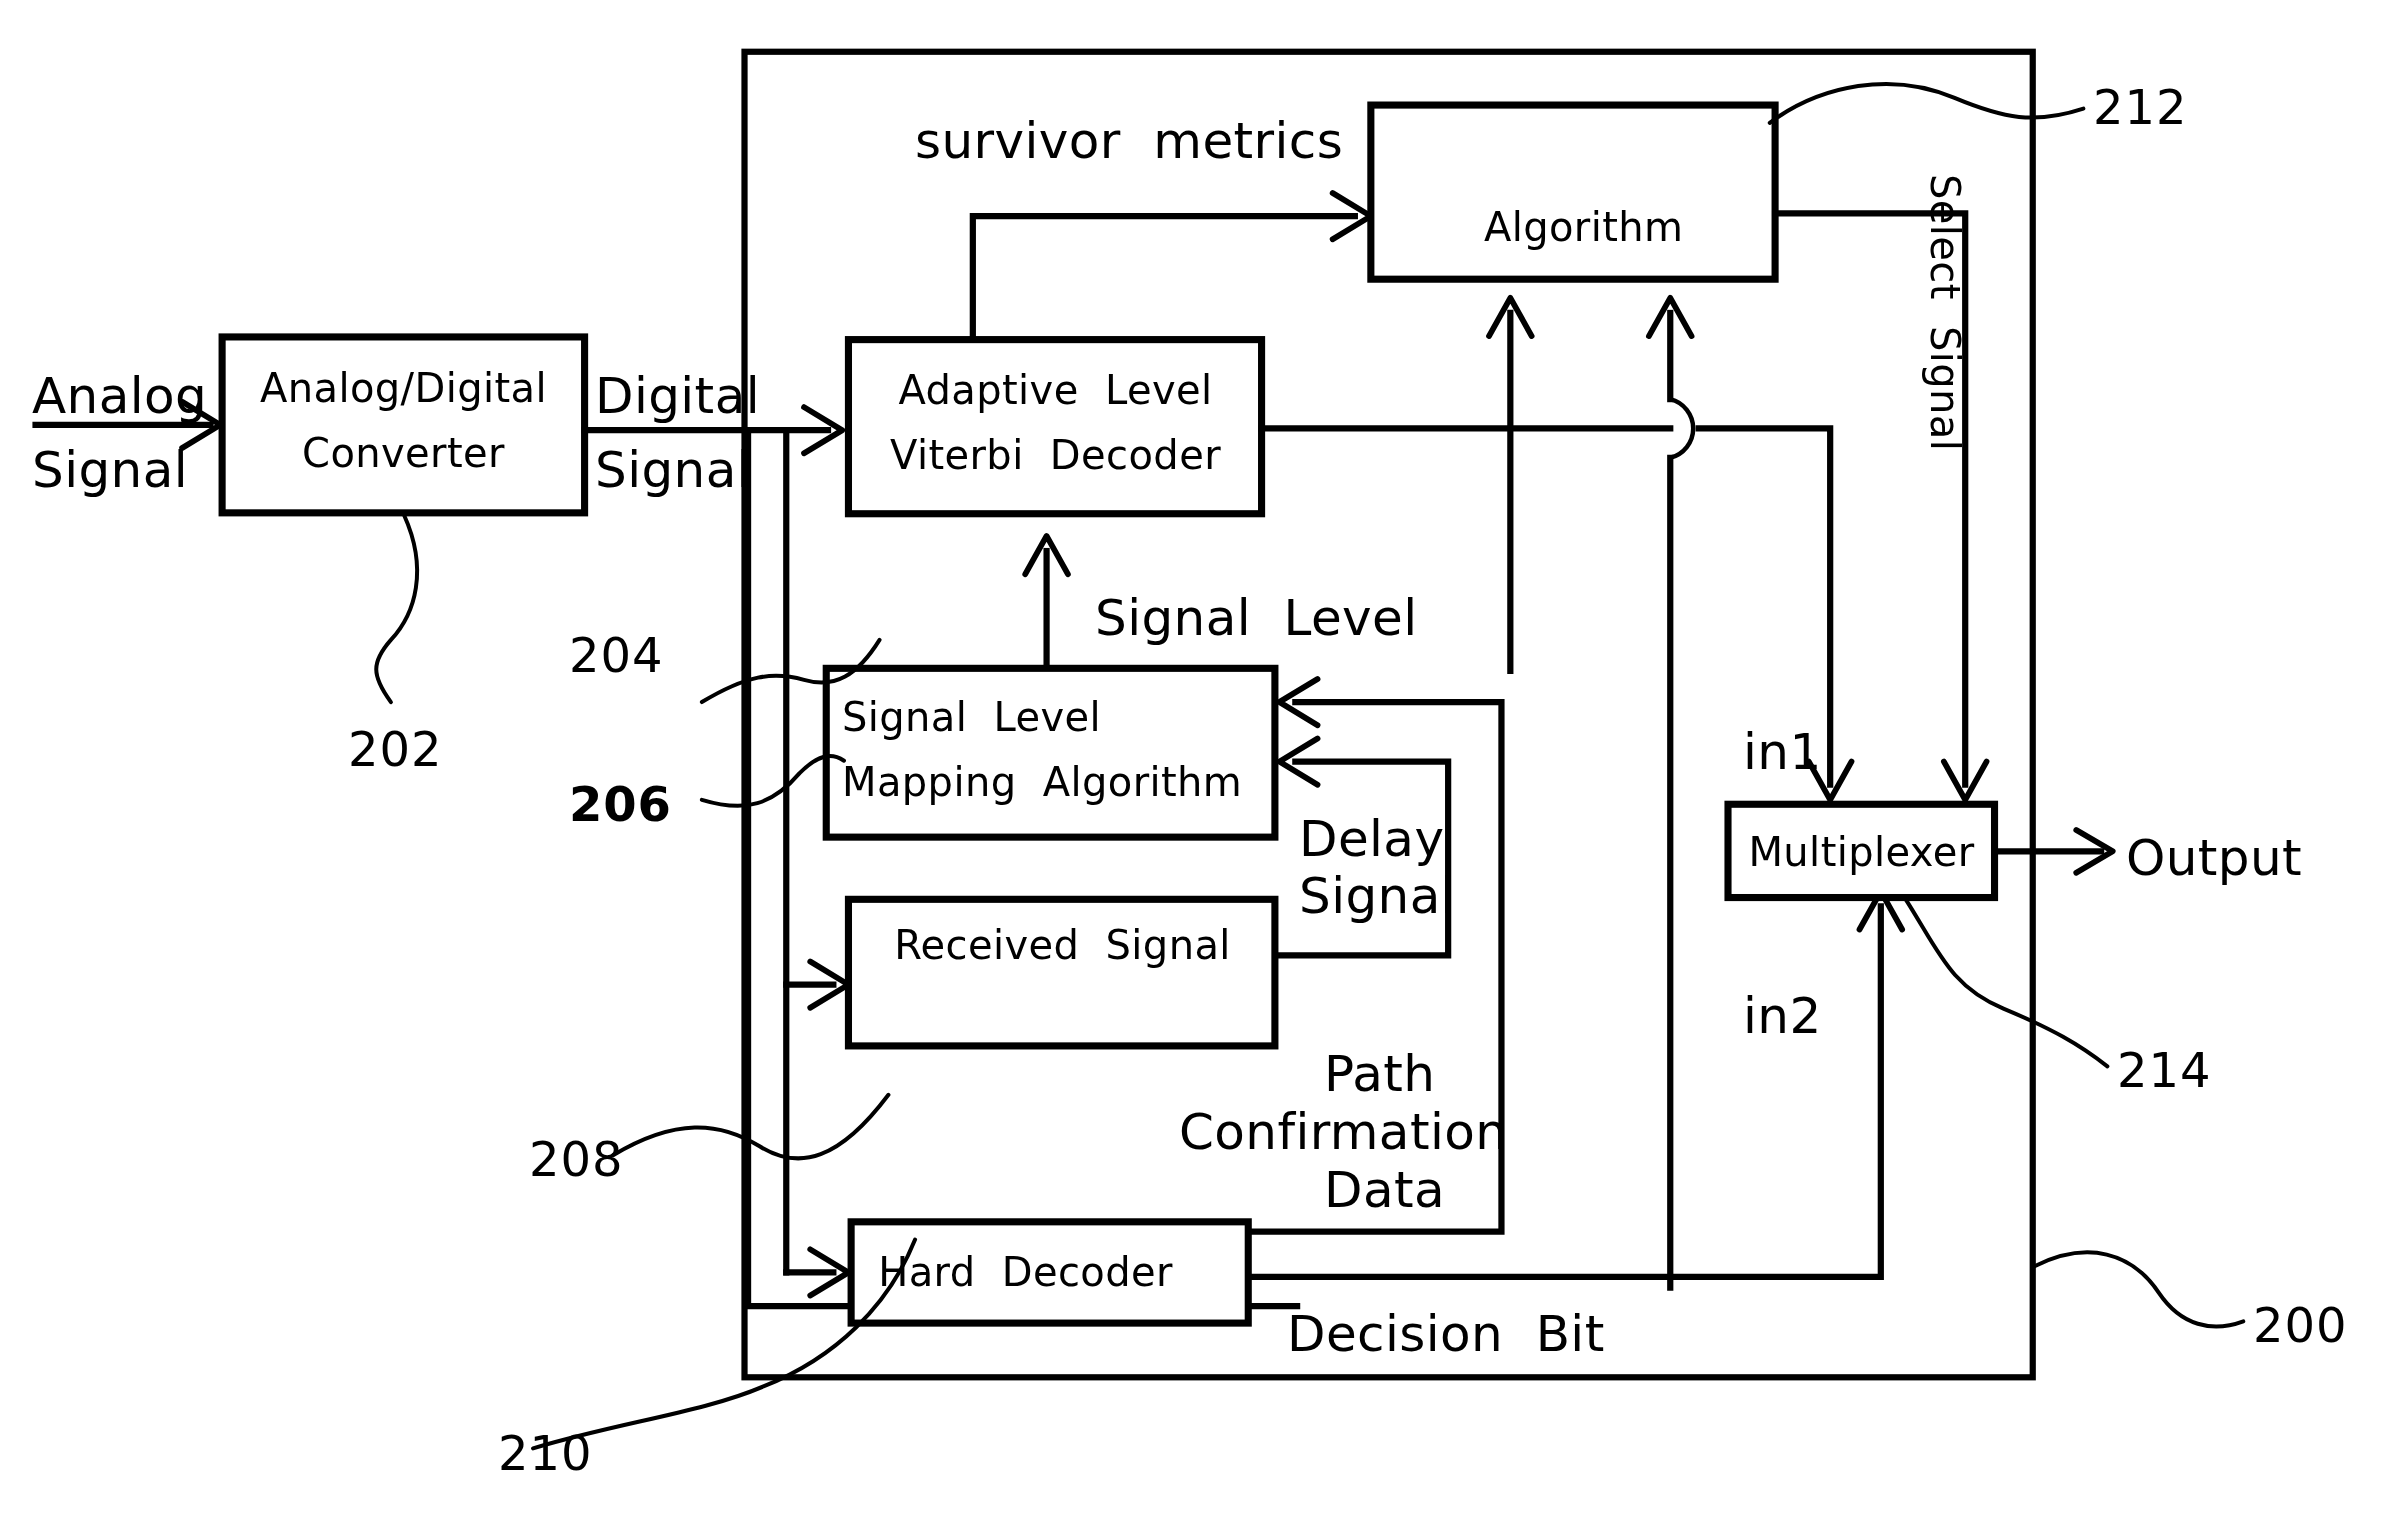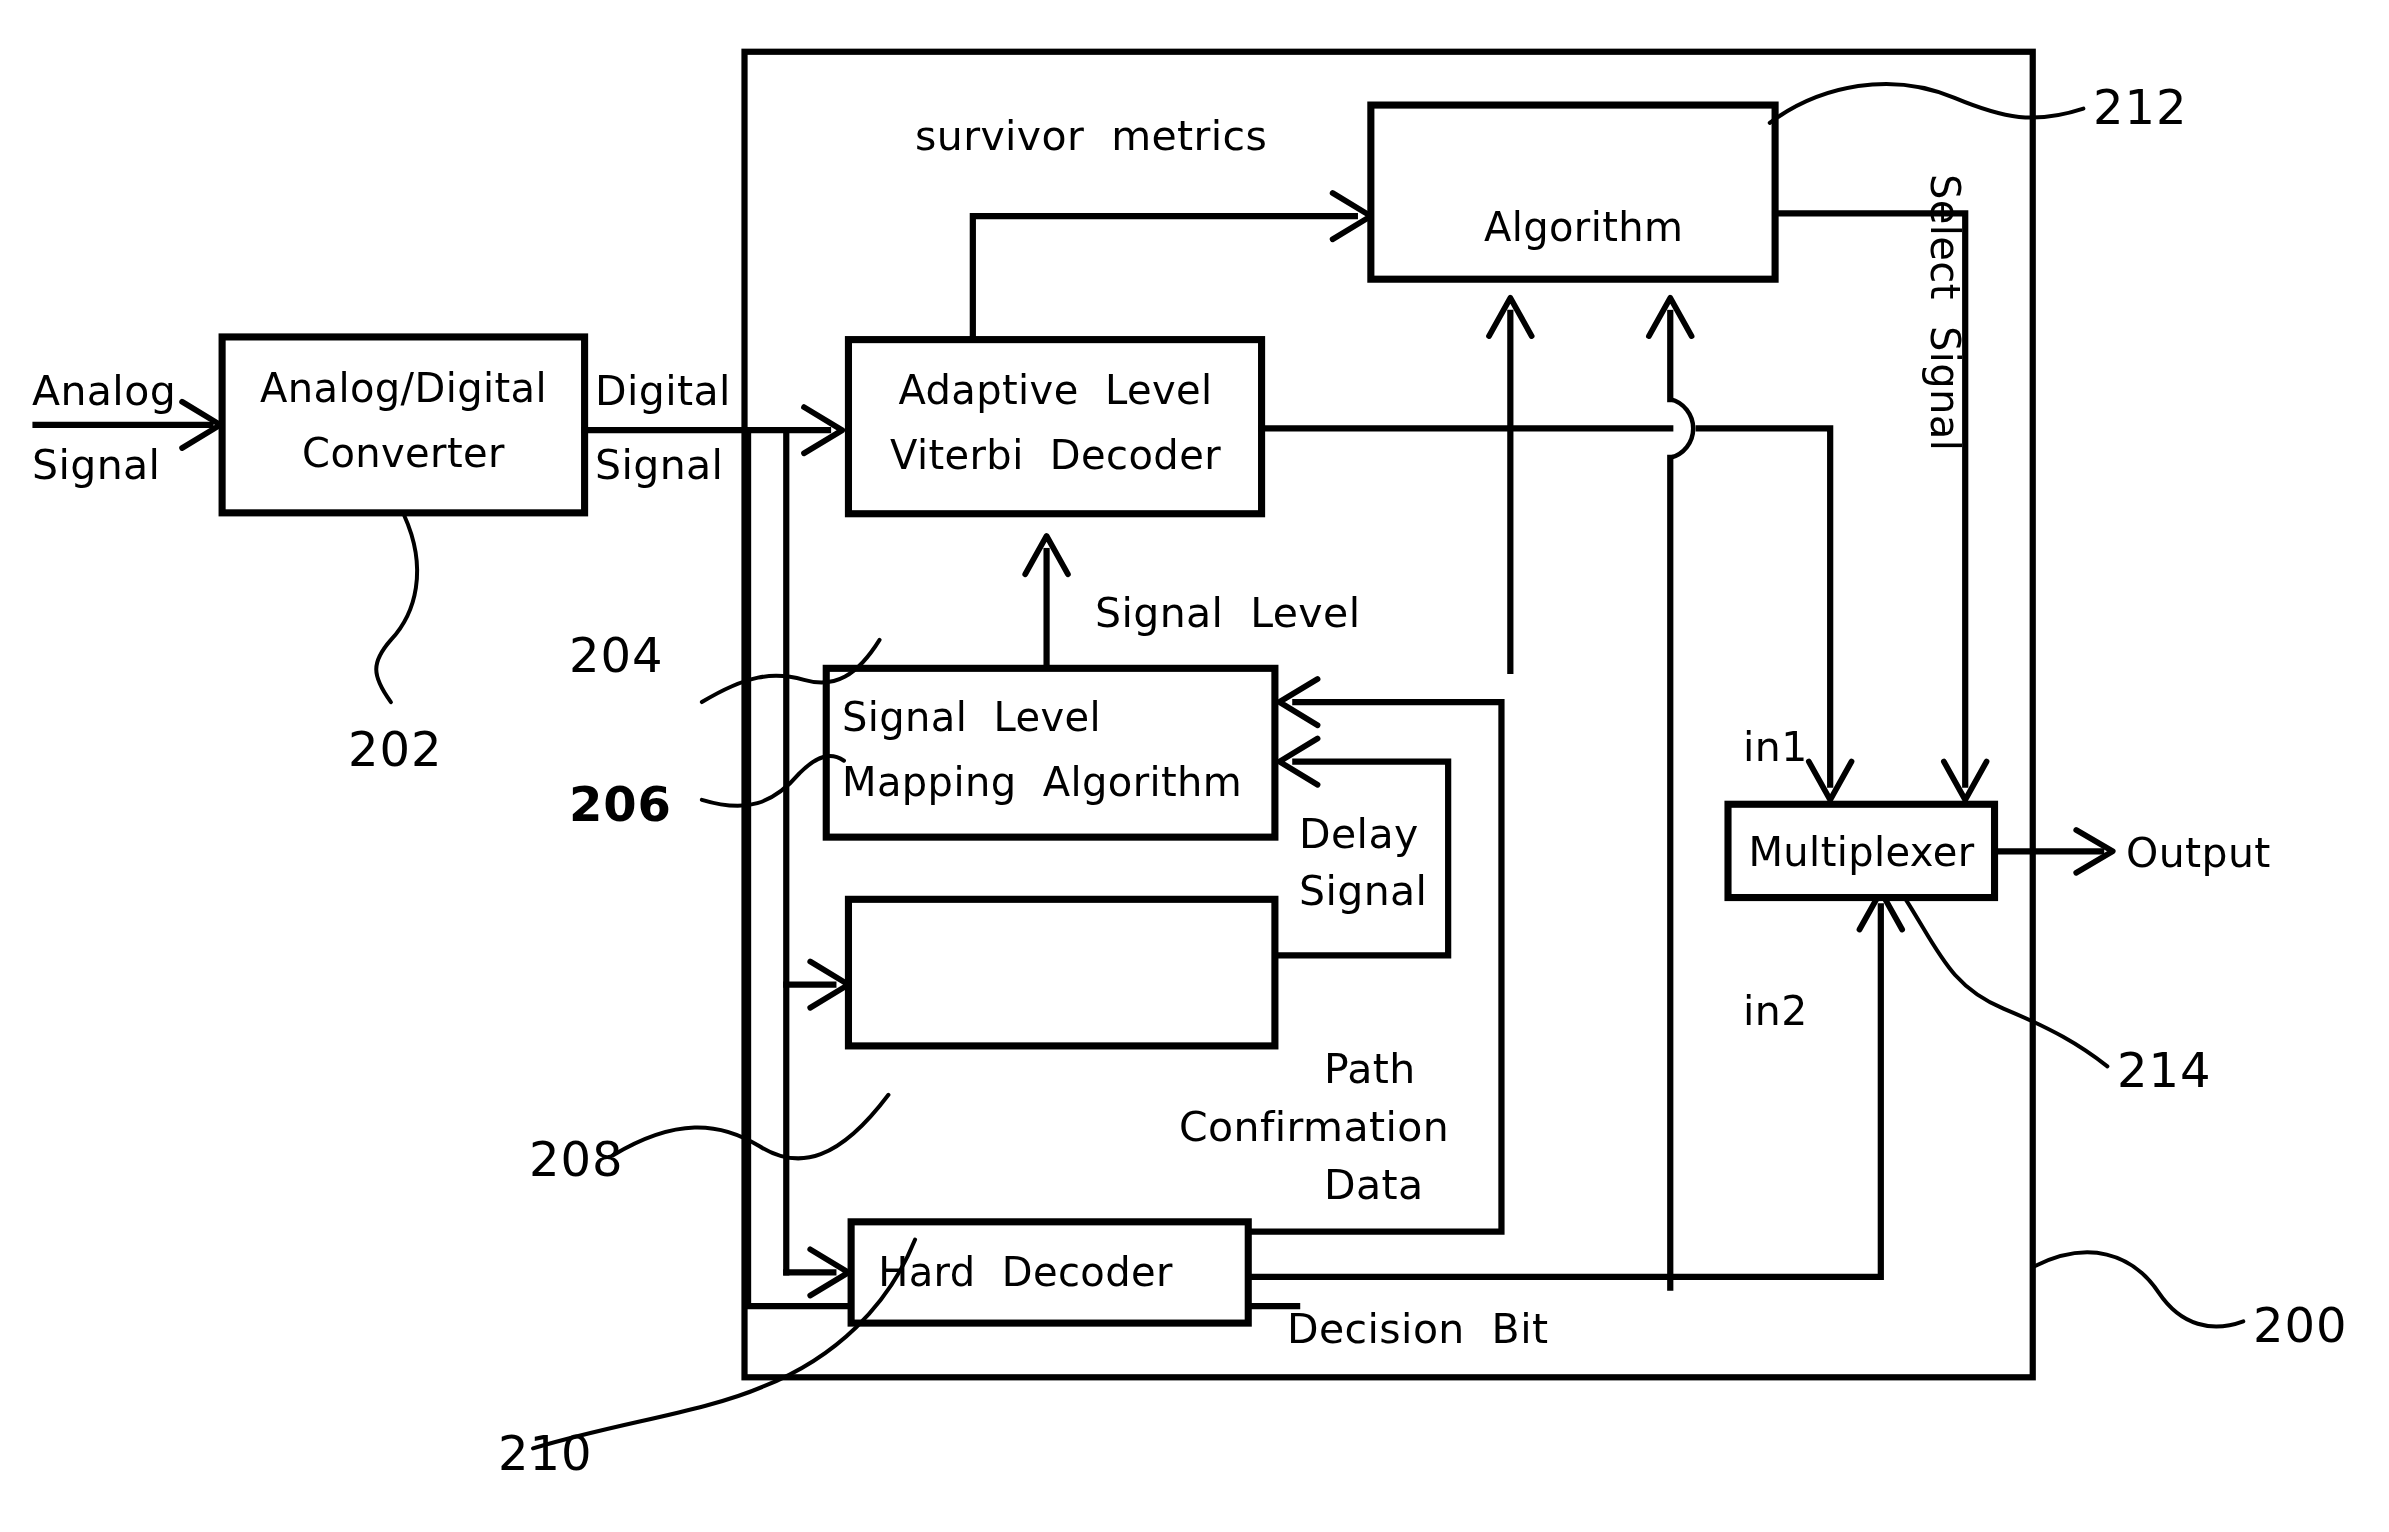--- a/index.html
+++ b/index.html
@@ -67,21 +67,21 @@
     font-weight: 400;
     white-space: pre;
     letter-spacing: 0.4px;
     line-height: 1.22;
   }
   .box-label {
     font-size: 40px;
     text-align: center;
   }
   .flow-label {
-    font-size: 41px;
+    font-size: 50px;
     text-align: center;
   }
   .ref-num {
     font-size: 48px;
     letter-spacing: 0.9px;
   }
   .vertical-label {
     font-size: 40px;
     transform-origin: left top;
     transform: rotate(90deg);
@@ -215,20 +215,21 @@
   <div class="lbl box-label" style="left:849px; top:431px; width:413px;">Viterbi  Decoder</div>
 
   <div class="lbl flow-label" style="left:1095px; top:588px;">Signal  Level</div>
 
   <div class="lbl box-label" style="left:826px; top:693px; width:449px; text-align:left; padding-left:16px; box-sizing:border-box;">Signal  Level</div>
   <div class="lbl box-label" style="left:826px; top:758px; width:449px; text-align:left; padding-left:16px; box-sizing:border-box;">Mapping  Algorithm</div>
 
   <div class="lbl flow-label" style="left:1299px; top:809px;">Delay</div>
   <div class="lbl flow-label" style="left:1299px; top:866px;">Signal</div>
 
+  <div class="lbl box-label" style="left:849px; top:921px; width:427px;">Received  Signal</div>
 
   <div class="lbl flow-label" style="left:1324px; top:1044px;">Path</div>
   <div class="lbl flow-label" style="left:1179px; top:1102px;">Confirmation</div>
   <div class="lbl flow-label" style="left:1324px; top:1160px;">Data</div>
 
   <div class="lbl box-label" style="left:827px; top:1248px; width:397px;">Hard  Decoder</div>
 
   <div class="lbl flow-label" style="left:1287px; top:1304px;">Decision  Bit</div>
 
   <div class="lbl vertical-label" style="left:1969px; top:174px;">Select  Signal</div>

